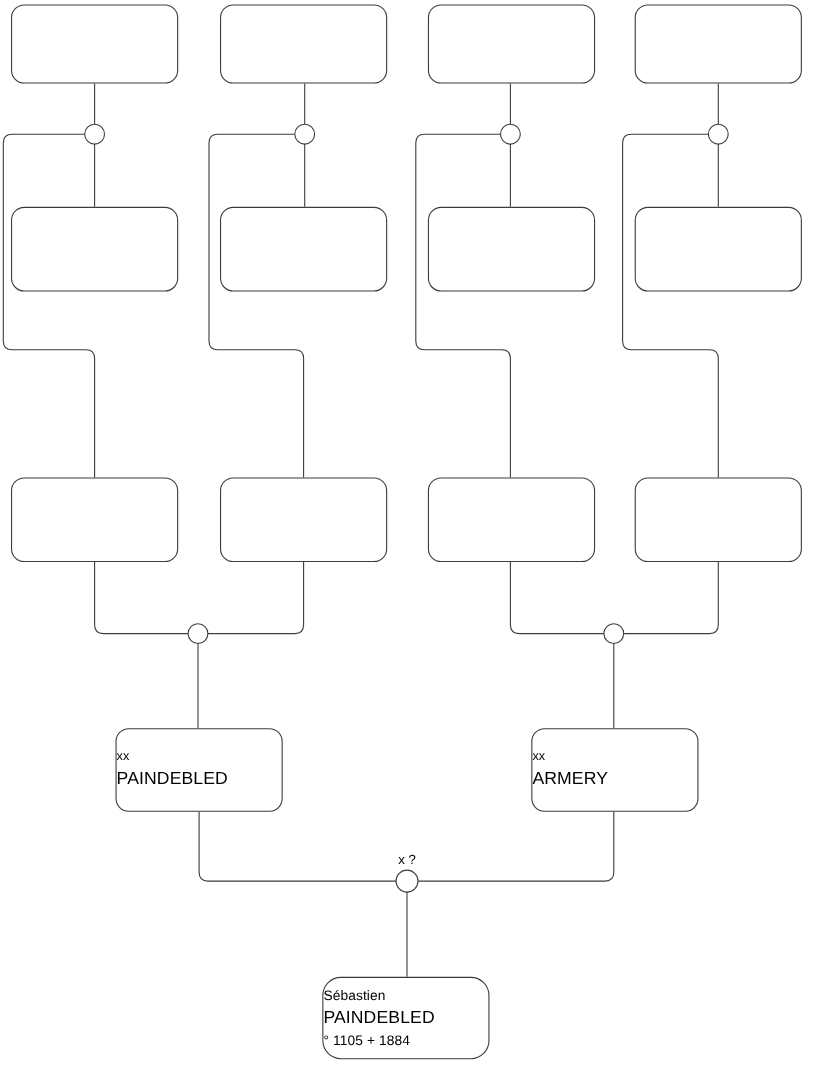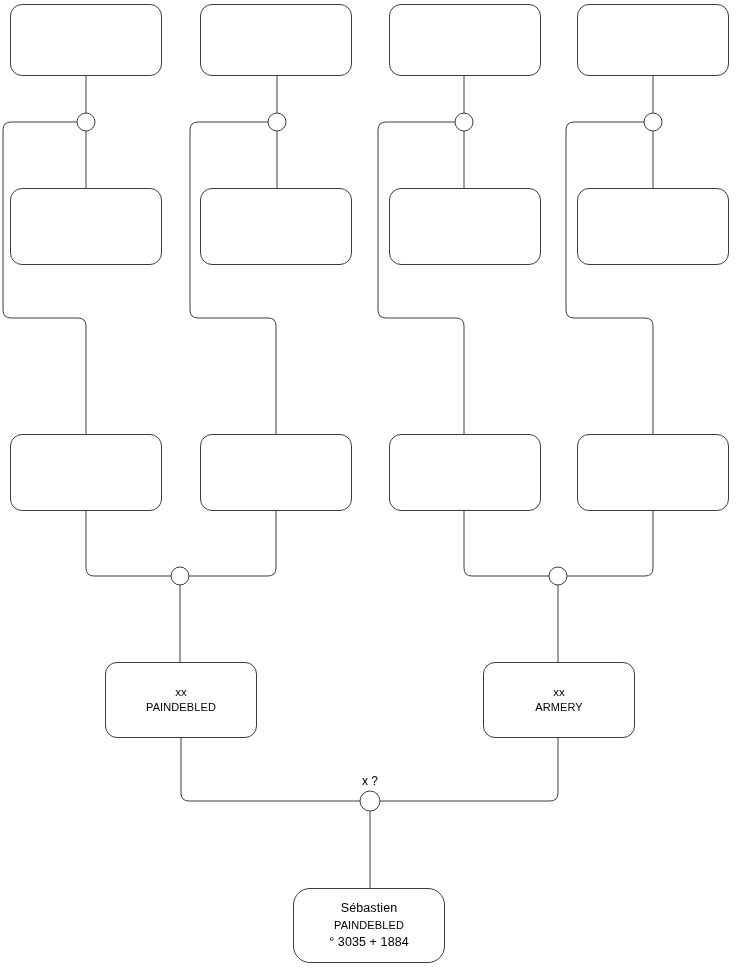--- a/index.html
+++ b/index.html
@@ -34,38 +34,38 @@
     height: 975px;
   }
   .person-box {
     position: absolute;
     box-sizing: border-box;
     border: 1px solid #3c3c3c;
     border-radius: 12px;
     background: #ffffff;
     display: flex;
     flex-direction: column;
-    align-items: center;
+    align-items: flex-start;
     justify-content: center;
     text-align: center;
     color: #000000;
     line-height: 1.45;
     overflow: hidden;
   }
   .person-line {
     display: block;
     font-size: 12.5px;
     letter-spacing: 0.1px;
     white-space: nowrap;
   }
   .person-line.given {
     font-size: 12.5px;
   }
   .person-line.surname {
-    font-size: 11px;
+    font-size: 16px;
   }
   .person-line.dates {
     font-size: 12.5px;
   }
   .person-line.unknown {
     font-size: 11.5px;
   }
   .union-label {
     position: absolute;
     font-size: 12px;
@@ -131,18 +131,18 @@
         <span class="person-line given unknown">xx</span>
         <span class="person-line surname">PAINDEBLED</span>
       </div>
       <div class="person-box" style="left: 483px; top: 662px; width: 152px; height: 76px;">
         <span class="person-line given unknown">xx</span>
         <span class="person-line surname">ARMERY</span>
       </div>
       <div class="person-box" style="left: 293px; top: 888px; width: 152px; height: 75px; border-radius: 17px;">
         <span class="person-line given">Sébastien</span>
         <span class="person-line surname">PAINDEBLED</span>
-        <span class="person-line dates">° 3035 + 1884</span>
+        <span class="person-line dates">° 1105 + 1884</span>
       </div>
     </div>
 
 <div class="union-label" style="left: 370px; top: 774px;">x ?</div>
   </div>
 
 </body></html>

